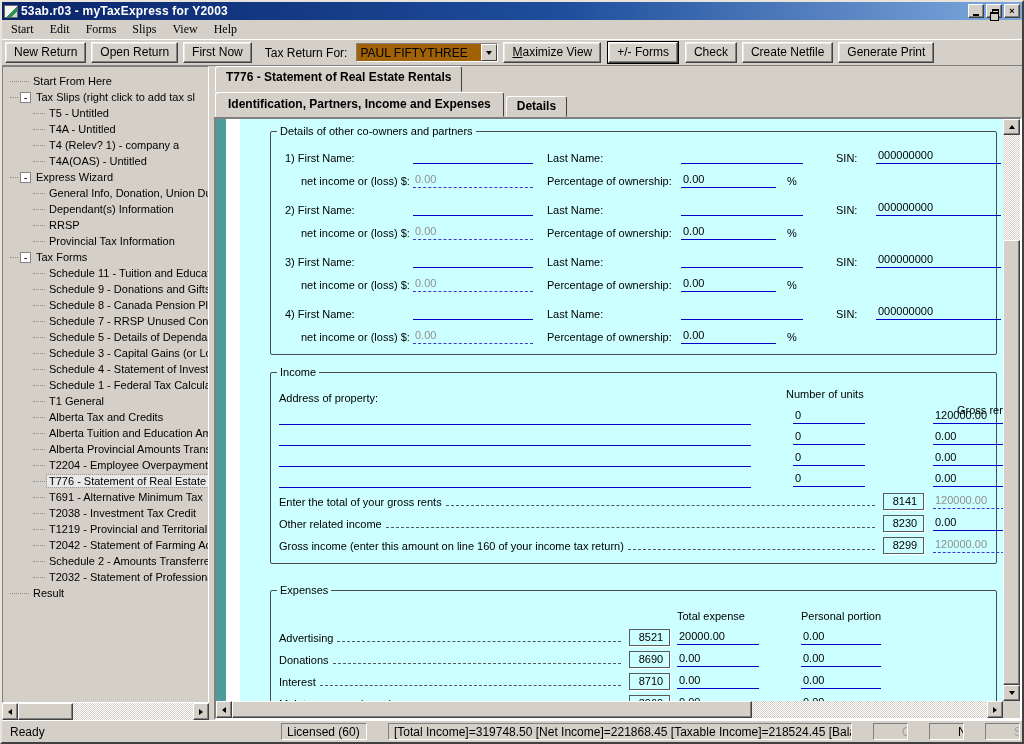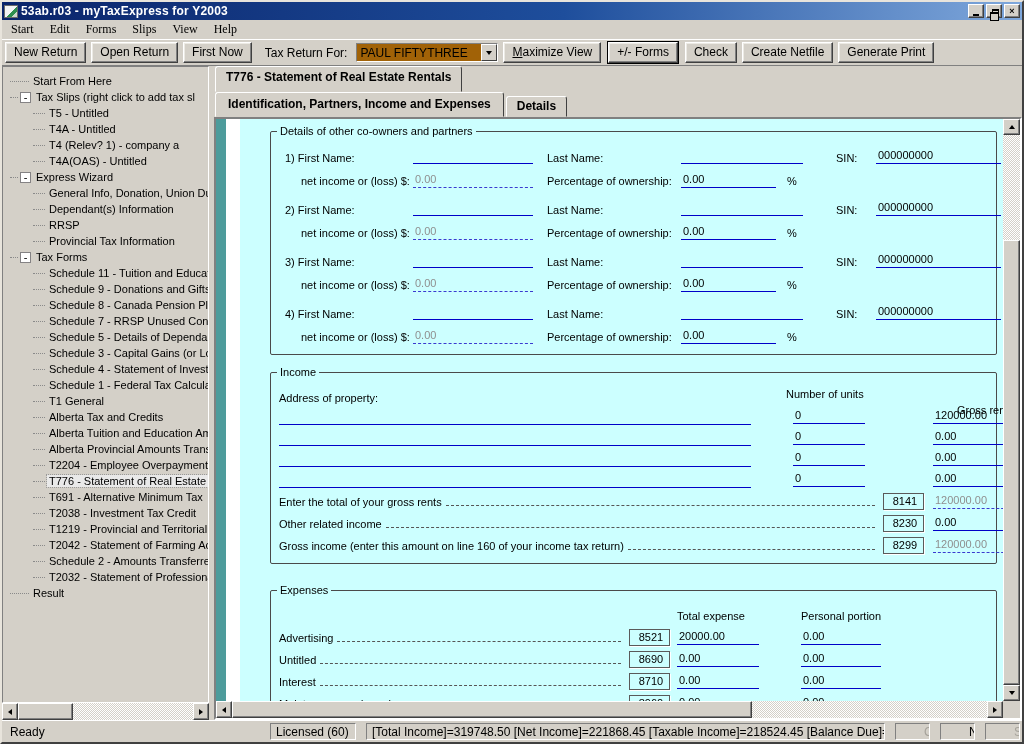--- a/index.html
+++ b/index.html
@@ -154,21 +154,21 @@
   .vscroll { width:17px; flex:none; display:flex; flex-direction:column; position:relative; }
   .vscroll .sb-btn { width:100%; }
   .vscroll .vtrack { flex:1; position:relative; }
   .vthumb { position:absolute; left:0; right:0; top:105px; bottom:0; }
   .tree-hthumb { width:55px; }
   .form-hthumb { width:520px; }
   .content-bottom { height:17px; flex:none; display:flex; }
   .sb-corner { width:17px; height:17px; background:#d4d0c8; flex:none; }
 
   
-  .statusbar { height:22px; flex:none; display:flex; align-items:stretch; gap:10px; padding:2px 2px 2px 2px;
+  .statusbar { height:22px; flex:none; display:flex; align-items:stretch; gap:21px; padding:2px 2px 2px 2px;
     border-top:1px solid #fff; background:#d4d0c8; font-size:12px; }
   .sb-panel { border:1px solid; border-color:#808080 #fff #fff #808080; padding:1px 5px; white-space:nowrap; overflow:hidden; }
   .sb-ready { width:256px; border-color:transparent; }
   .sb-lic { width:86px; }
   .sb-totals { flex:1; }
   .sb-key { width:32px; text-align:center;padding-left:28px; }
   .sb-key.dim { color:#a5a29a; }
 </style>
 </head>
 <body>
@@ -574,21 +574,21 @@
                       <span class="plbl">Advertising</span>
                       <span class="leader"></span>
                     </span>
                     <span class="code-box">8521</span>
                     <span class="inp inp-texp">20000.00</span>
                     <span class="inp inp-pport">0.00</span>
                   </div>
 
                   <div class="exp-row">
                     <span class="lead-wrap">
-                      <span class="plbl">Untitled</span>
+                      <span class="plbl">Donations</span>
                       <span class="leader"></span>
                     </span>
                     <span class="code-box">8690</span>
                     <span class="inp inp-texp">0.00</span>
                     <span class="inp inp-pport">0.00</span>
                   </div>
 
                   <div class="exp-row">
                     <span class="lead-wrap">
                       <span class="plbl">Interest</span>

